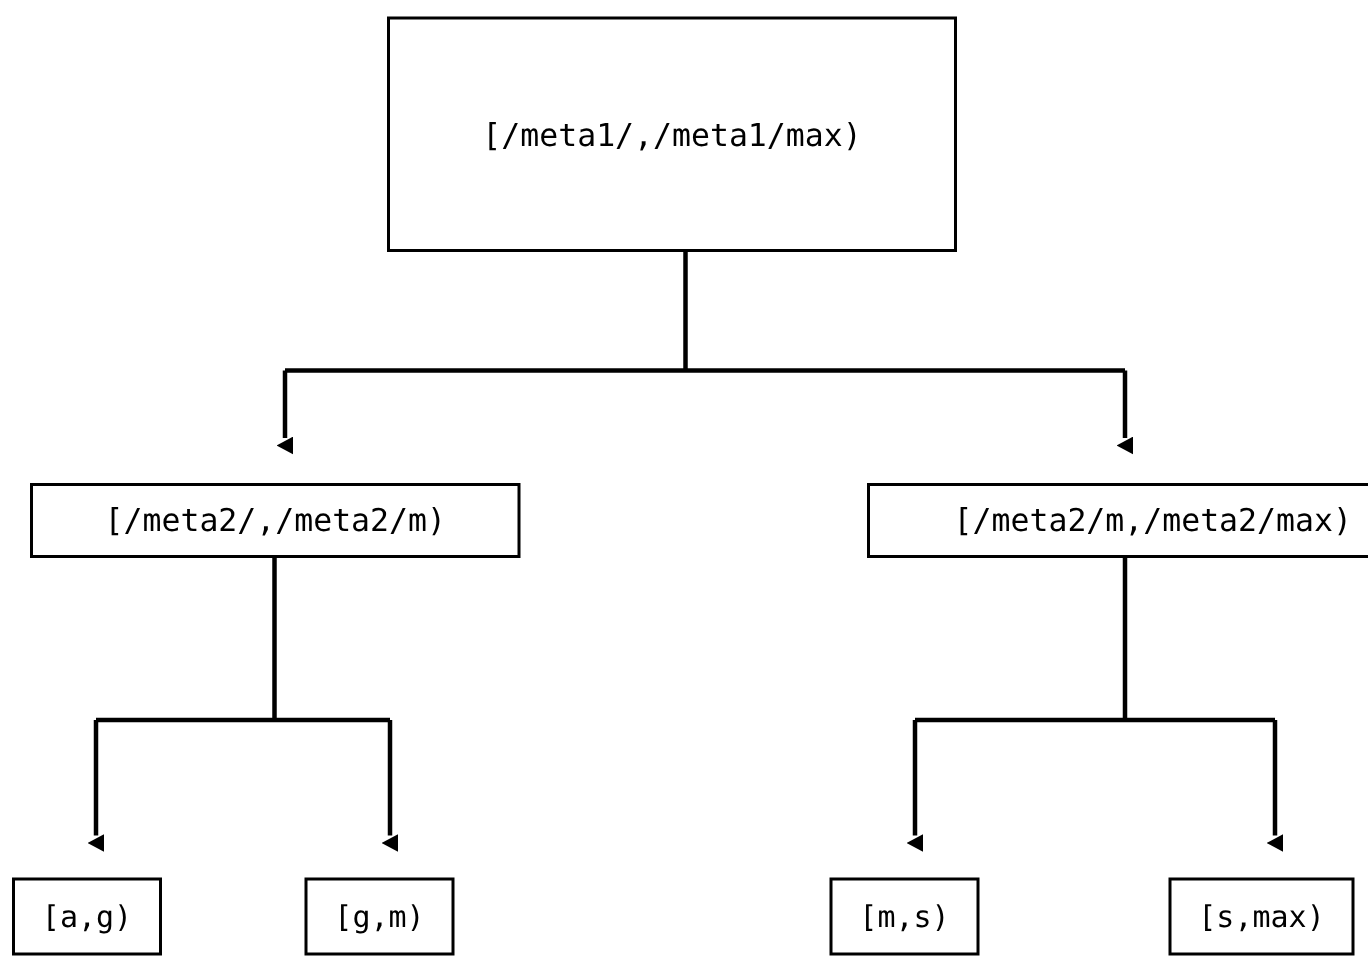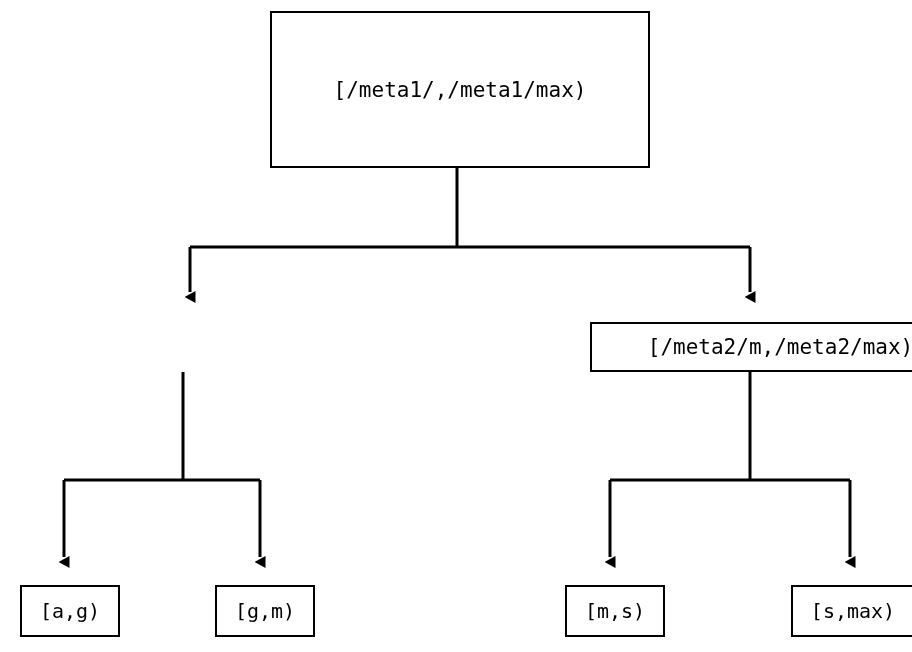--- a/index.html
+++ b/index.html
@@ -23,21 +23,20 @@
     height: 652px;
   }
   .node-box {
     position: absolute;
     box-sizing: border-box;
     border: 2px solid #000000;
     background: #ffffff;
     display: flex;
     align-items: center;
     justify-content: center;
-    margin-left: 12px;
   }
   .node-label {
     font-family: "DejaVu Sans Mono", "Liberation Mono", monospace;
     color: #000000;
     white-space: pre;
     letter-spacing: 0px;
   }
   .node-root .node-label { font-size: 21px; }
   .node-mid  .node-label { font-size: 21px; }
   .node-leaf .node-label { font-size: 20px; }
@@ -73,20 +72,23 @@
       <path d="M 610 480 L 850 480" stroke="#000000" stroke-width="3" fill="none"></path>
       <path d="M 610 480 L 610 557" stroke="#000000" stroke-width="3" fill="none" marker-end="url(#arrowhead)"></path>
       <path d="M 850 480 L 850 557" stroke="#000000" stroke-width="3" fill="none" marker-end="url(#arrowhead)"></path>
     </g>
   </svg>
 
   <div class="node-box node-root" style="left:258px; top:11px; width:380px; height:157px;">
     <span class="node-label">[/meta1/,/meta1/max)</span>
   </div>
 
+  <div class="node-box node-mid" style="left:20px; top:322px; width:327px; height:50px;">
+    <span class="node-label">[/meta2/,/meta2/m)</span>
+  </div>
 
   <div class="node-box node-mid" style="left:578px; top:322px; width:381px; height:50px;">
     <span class="node-label">[/meta2/m,/meta2/max)</span>
   </div>
 
   <div class="node-box node-leaf" style="left:8px; top:585px; width:100px; height:52px;">
     <span class="node-label">[a,g)</span>
   </div>
 
   <div class="node-box node-leaf" style="left:203px; top:585px; width:100px; height:52px;">

